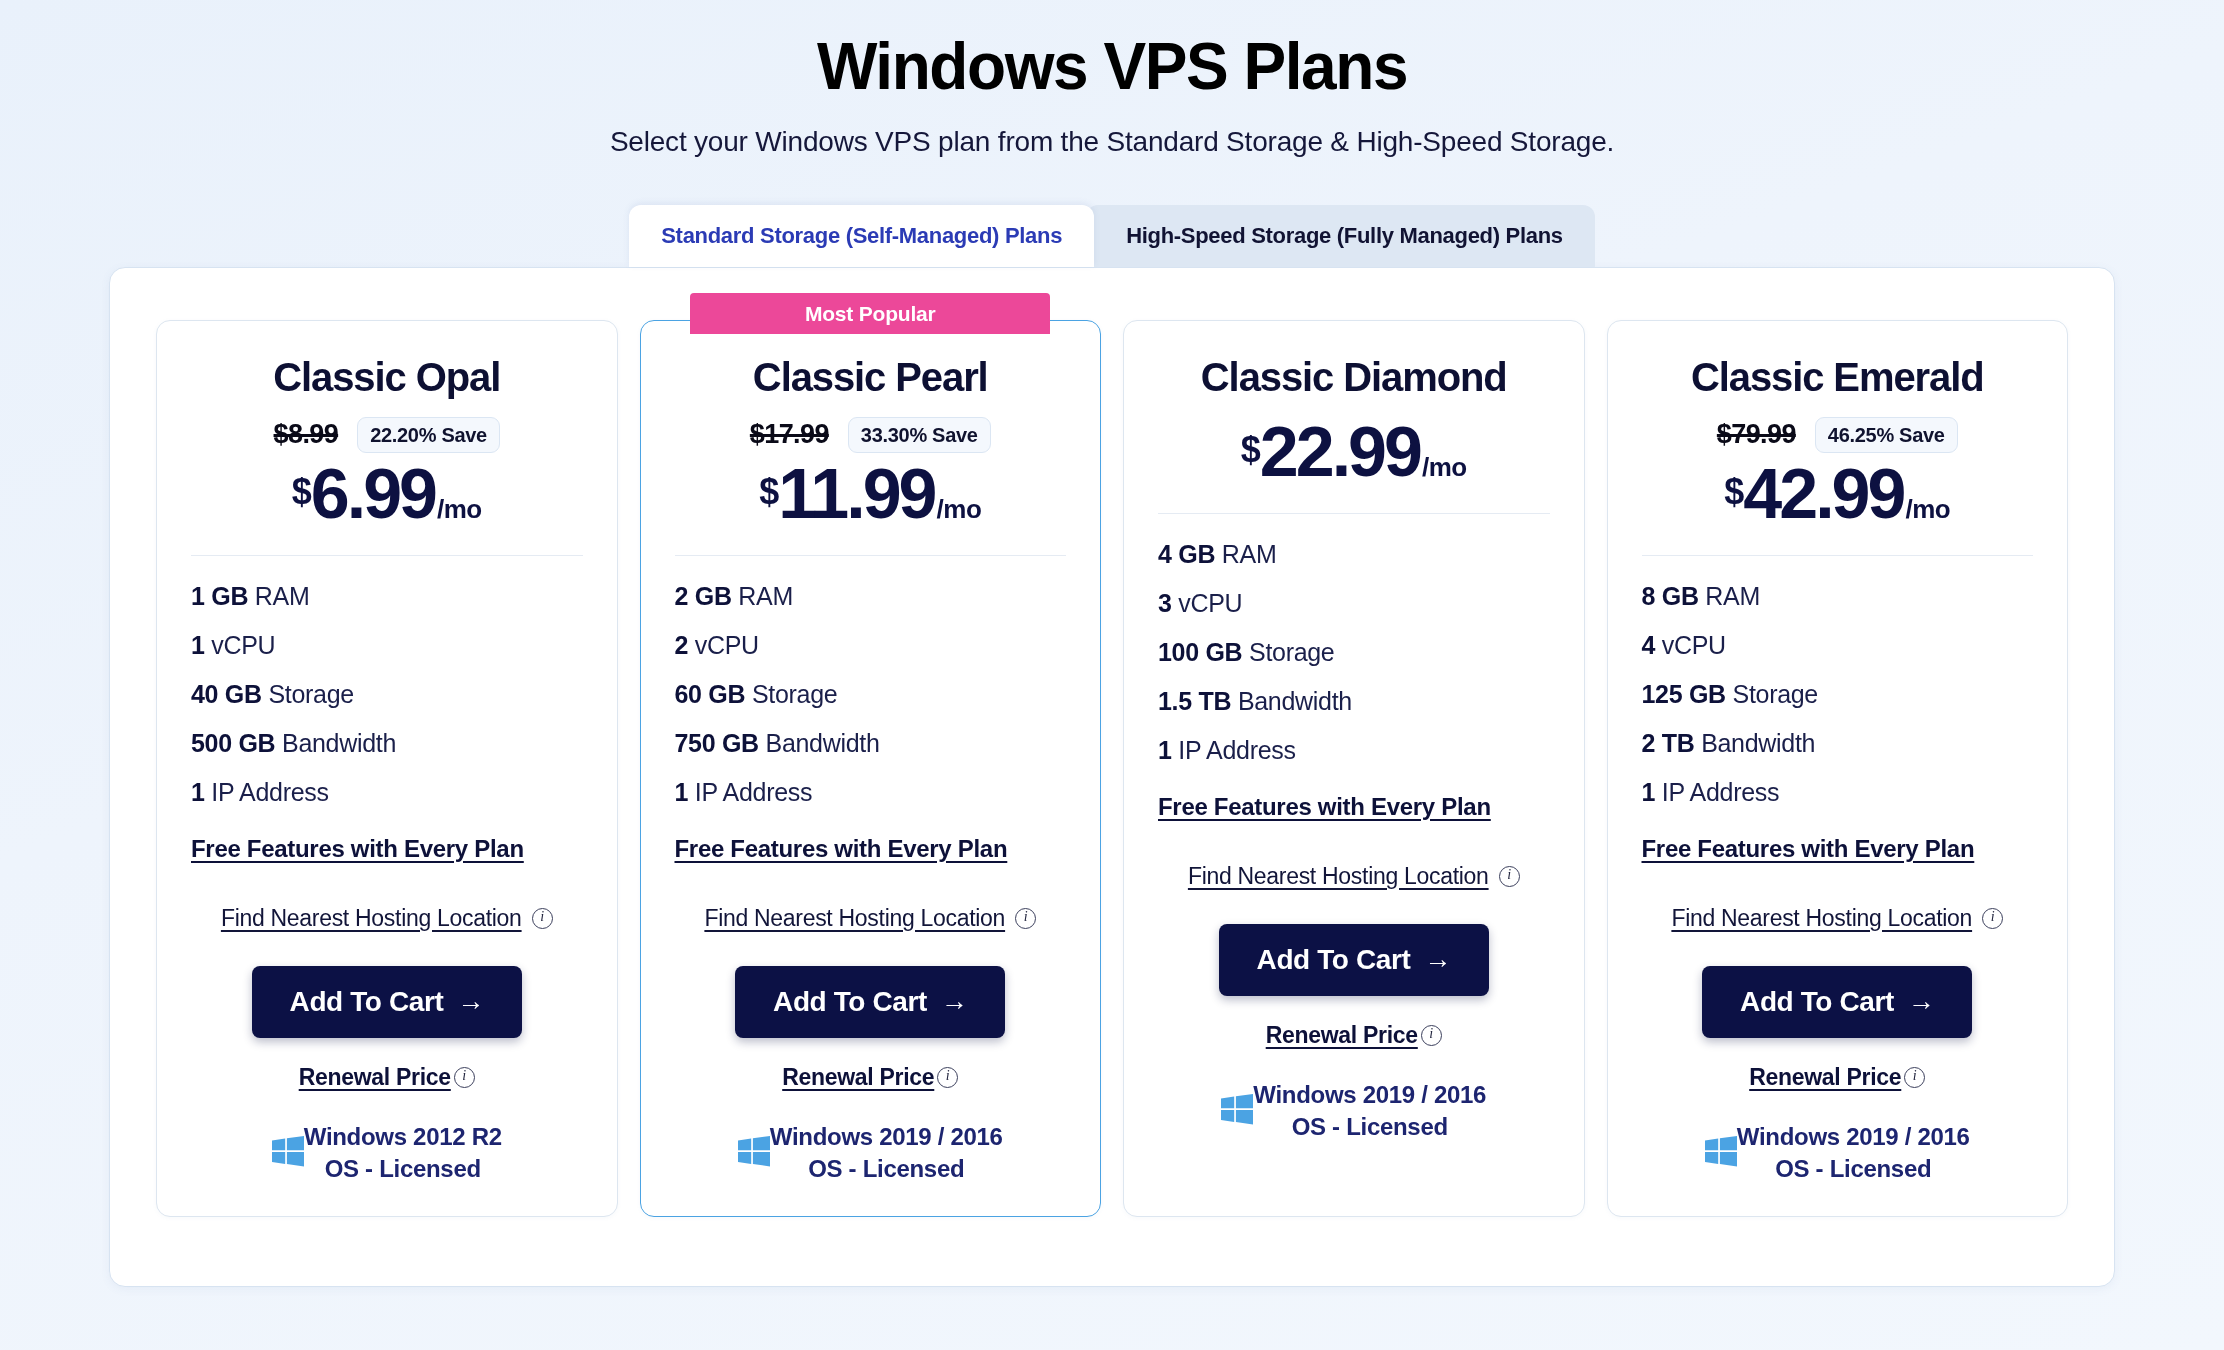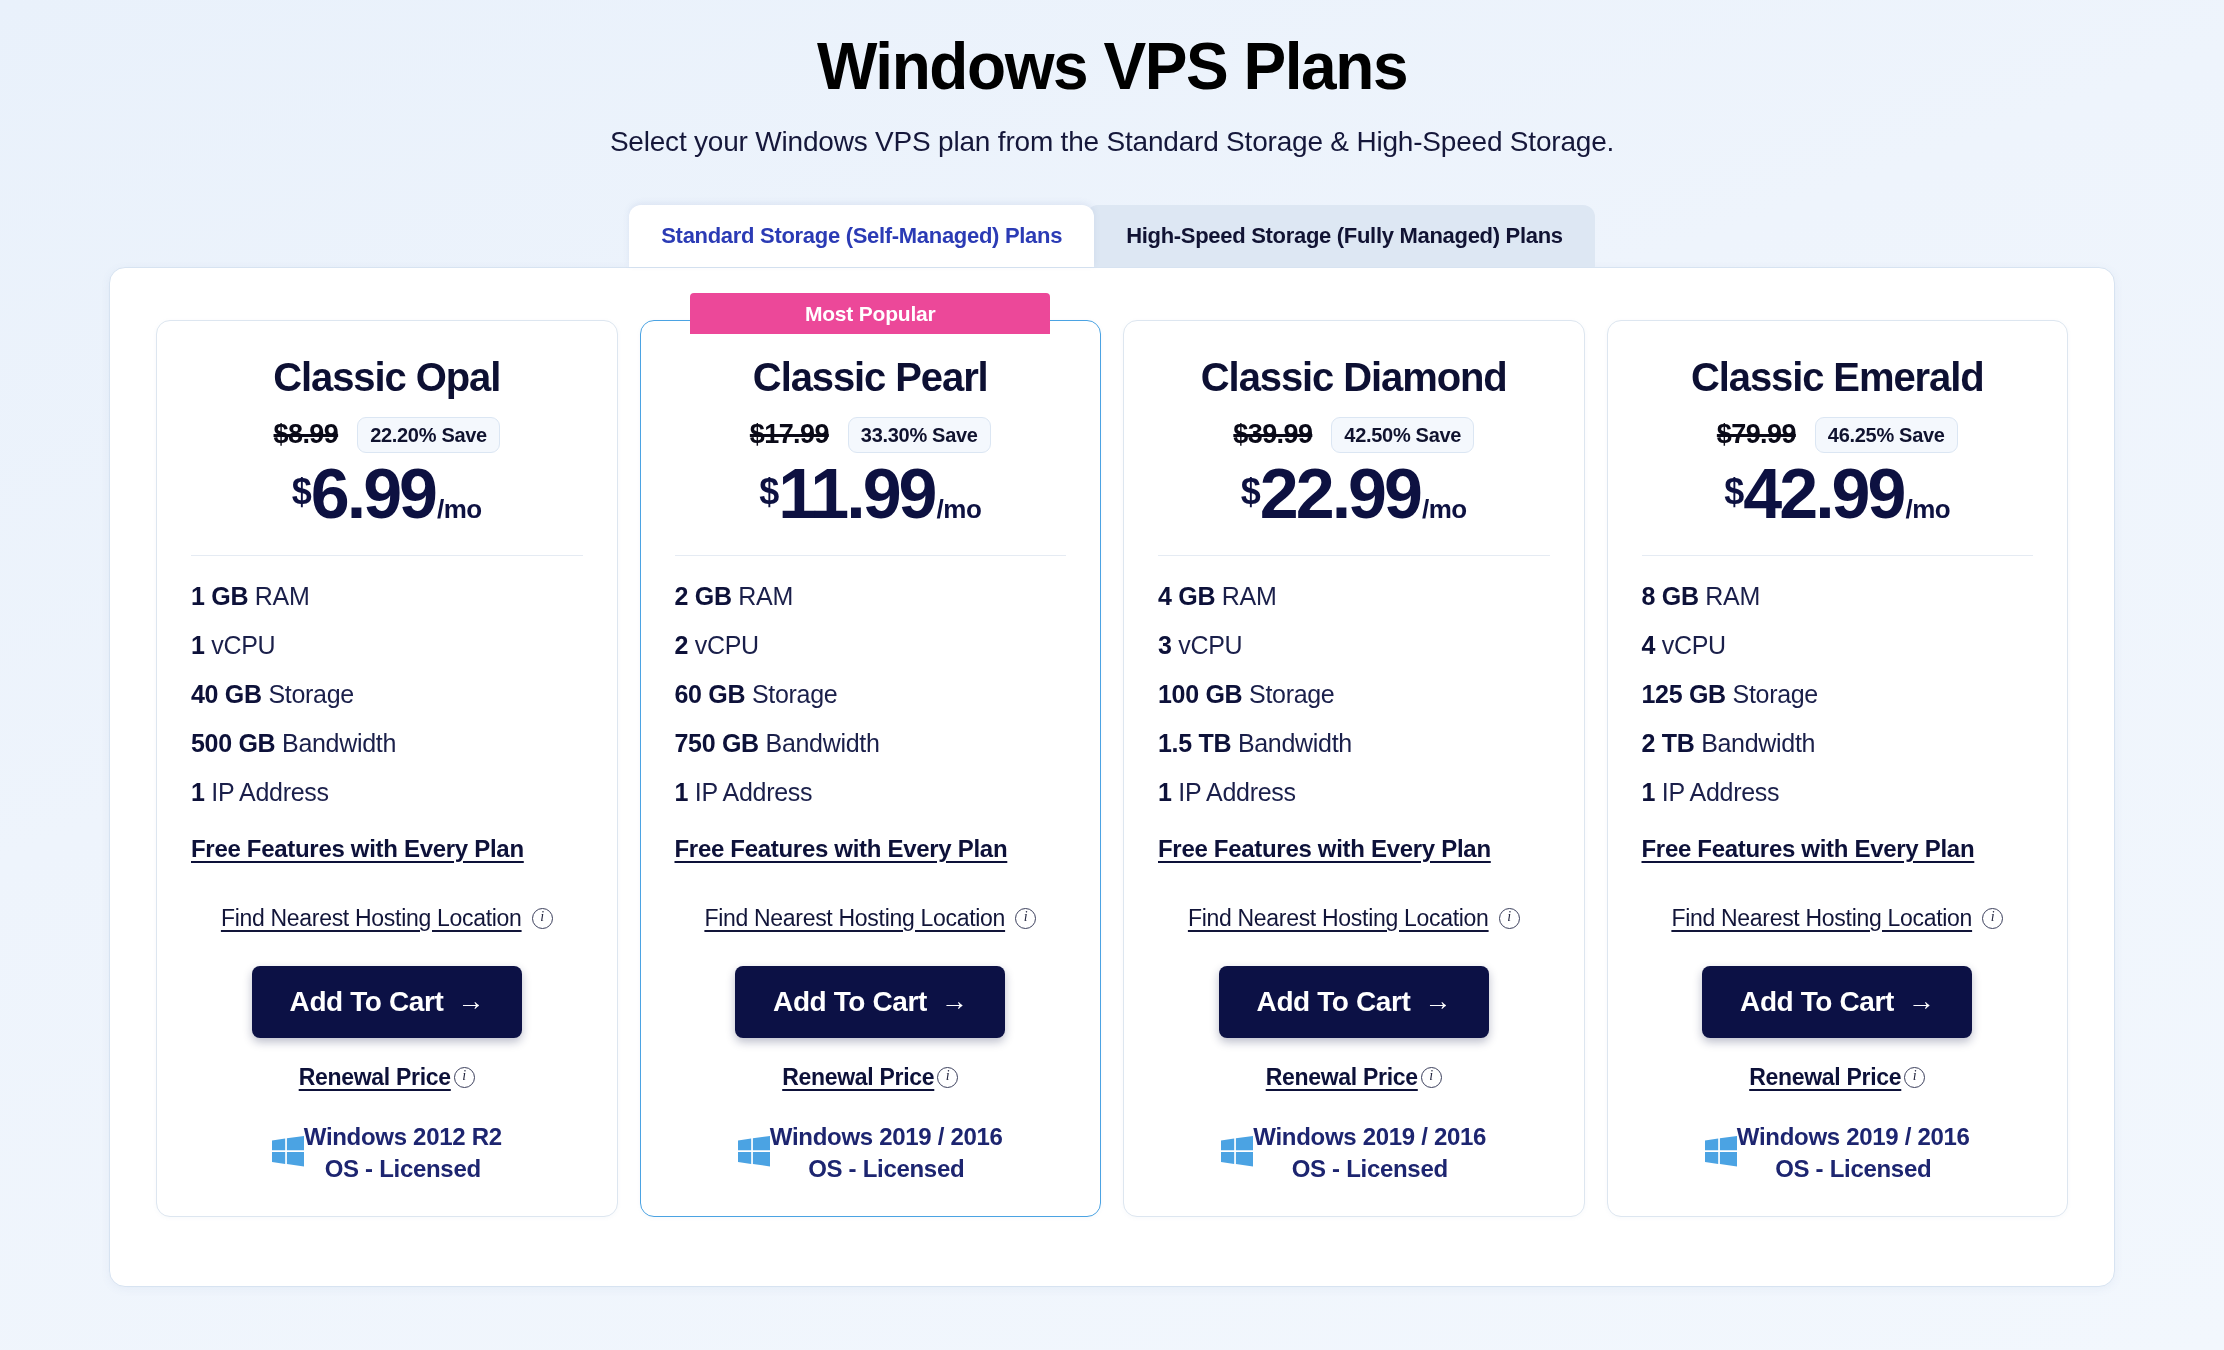--- a/index.html
+++ b/index.html
@@ -460,24 +460,20 @@
         <div>Windows 2019 / 2016</div>
         <div>OS - Licensed</div>
       </div>
     </div>
   </div>
 
   <div class="card">
 
     <div class="card-title">Classic Diamond</div>
 
-    <div class="old-price-row">
-      <span class="old-price">$39.99</span>
-      <span class="save-badge">42.50% Save</span>
-    </div>
 
     <div class="price-row">
       <span class="currency">$</span>
       <span class="price-main">22.99</span>
       <span class="per-mo">/mo</span>
     </div>
 
     <hr class="divider">
 
     <ul class="features">

